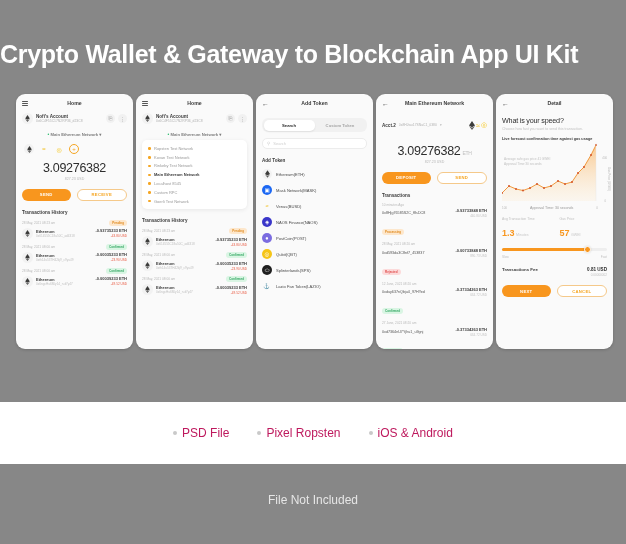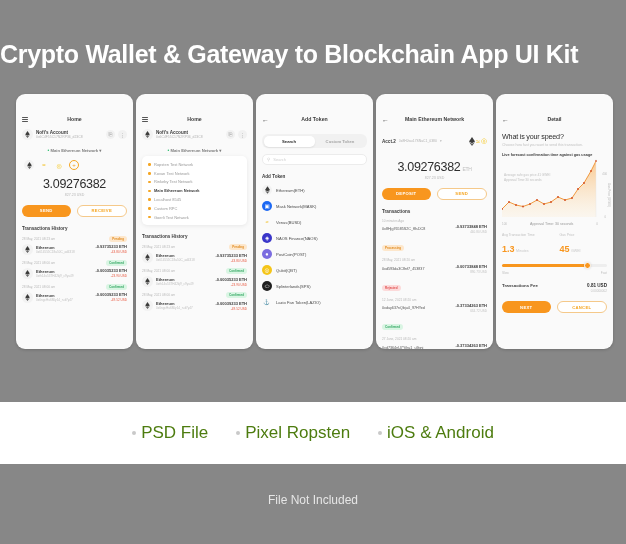--- a/index.html
+++ b/index.html
@@ -18,21 +18,21 @@
   .phones {
     position: absolute; top: 94px; left: 16px;
     display: flex; gap: 3px;
   }
   .phone {
     width: 117px; height: 255px;
     background: #fafafa; border-radius: 9px;
     overflow: hidden; position: relative;
     box-shadow: 0 1px 3px rgba(0,0,0,0.18);
   }
-  .scr { width: 100%; height: 100%; position: relative; padding: 16px 6px; border-radius: 21px; }
+  .scr { width: 100%; height: 100%; position: relative; padding: 0 6px; border-radius: 21px; }
 
   
   .hdr { height: 18px; display: flex; align-items: center; position: relative; }
   .hdr-title { position: absolute; left: 0; right: 0; text-align: center;
     font-size: 5.2px; font-weight: bold; color: #3b3b3b; }
   .ico-burger { width: 6px; height: 5px; display: flex; flex-direction: column;
     justify-content: space-between; z-index: 2; }
   .ico-burger i { display: block; height: 0.9px; background: #555; border-radius: 1px; }
   .ico-back { font-size: 7px; color: #444; line-height: 1; z-index: 2; }
 
@@ -154,21 +154,21 @@
   .fee-eth { font-size: 3.1px; color: #c3c3c3; margin-top: 1px; }
 
   
   .features {
     position: absolute; left: 0; top: 402px; width: 626px; height: 62px;
     background: #ffffff; display: flex; align-items: center;
     justify-content: center; gap: 28px;
   }
   .feat { display: flex; align-items: center; gap: 5px; }
   .feat .bullet { width: 4px; height: 4px; border-radius: 50%; background: #c9c9c9; }
-  .feat .lbl { font-size: 17px; color: #4d7c0f; }
+  .feat .lbl { font-size: 12px; color: #be185d; }
 
   .footer-note {
     position: absolute; left: 0; top: 493px; width: 626px;
     text-align: center; color: #e6e6e6; font-size: 12px;
   }
 </style>
 </head>
 <body>
 
 <div class="banner-title">Crypto Wallet &amp; Gateway to Blockchain App UI Kit</div>
@@ -628,21 +628,21 @@
       <div class="stats">
         <div class="stat">
           <div class="stat-lbl">Avg Transaction Time</div>
           <div class="stat-val">
             <span class="stat-num">1.3</span><span class="stat-unit">Minutes</span>
           </div>
         </div>
         <div class="stat">
           <div class="stat-lbl">Gas Price</div>
           <div class="stat-val">
-            <span class="stat-num">45</span><span class="stat-unit">GWEI</span>
+            <span class="stat-num">57</span><span class="stat-unit">GWEI</span>
           </div>
         </div>
       </div>
 
       <div class="slider">
         <div class="fill"></div>
         <div class="knob"></div>
       </div>
       <div class="slider-lbls">
         <span>Slow</span>

